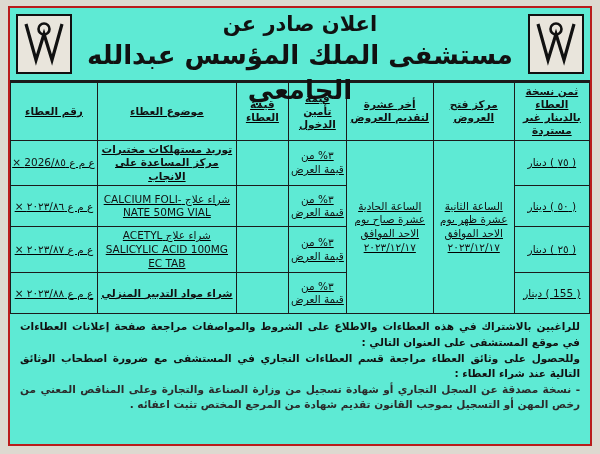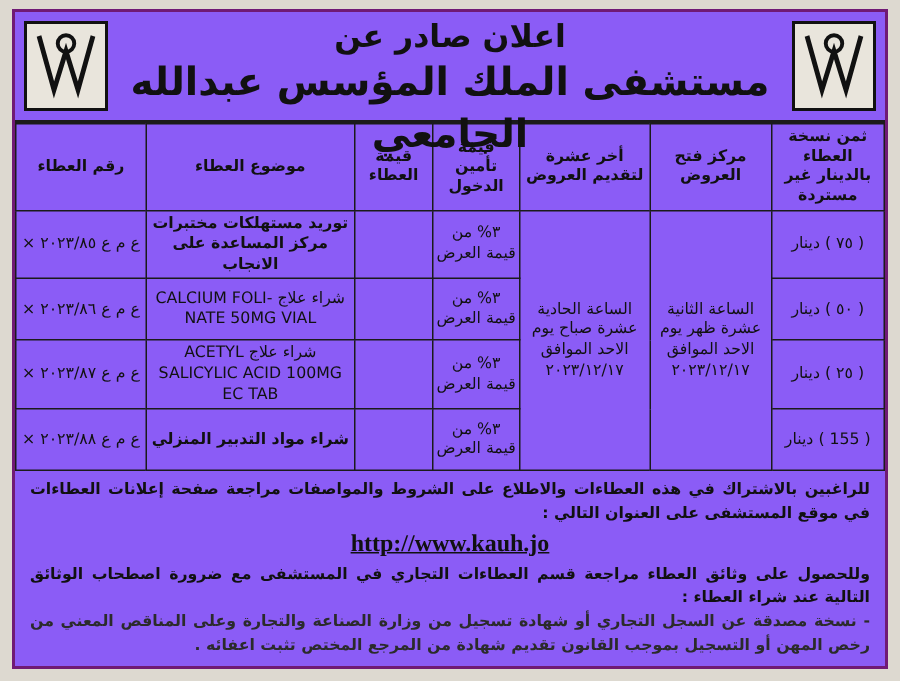--- a/index.html
+++ b/index.html
@@ -19,22 +19,22 @@
     height: 454px;
     background: #ddd9d0;
     box-sizing: border-box;
   }
   .frame {
     position: absolute;
     left: 8px;
     top: 6px;
     width: 584px;
     height: 440px;
-    border: 2px solid #701a75;
-    background: #8b5cf6;
+    border: 2px solid #b91c1c;
+    background: #5eead4;
     box-sizing: border-box;
   }
   
   .header {
     position: relative;
     height: 74px;
     border-bottom: 2px solid #1b1b1b;
     box-sizing: border-box;
   }
   .logo {
@@ -84,20 +84,21 @@
     text-align: center;
     font-size: 14.5px;
     font-weight: bold;
     color: #111;
     padding: 7px 10px 6px 10px;
     border-bottom: 2px solid #1b1b1b;
   }
   
   .tbl-wrap {
     padding: 0;
+    text-decoration: underline;
   }
   table.bids {
     width: 100%;
     border-collapse: collapse;
     direction: rtl;
     table-layout: fixed;
   }
   table.bids th, table.bids td {
     border: 1px solid #1b1b1b;
     text-align: center;
@@ -204,21 +205,21 @@
           </tr>
         </thead>
         <tbody>
           <tr>
             <td>( ٧٥ ) دينار</td>
             <td class="merged" rowspan="4">الساعة الثانية عشرة ظهر يوم الاحد الموافق ٢٠٢٣/١٢/١٧</td>
             <td class="merged" rowspan="4">الساعة الحادية عشرة صباح يوم الاحد الموافق ٢٠٢٣/١٢/١٧</td>
             <td>٣% من قيمة العرض</td>
             <td></td>
             <td class="subject">توريد مستهلكات مختبرات مركز المساعدة على الانجاب</td>
-            <td class="num">ع م ع ٢٠٢٣/٨٥ ×</td>
+            <td class="num">ع م ع 2026/٨٥ ×</td>
           </tr>
           <tr>
             <td>( ٥٠ ) دينار</td>
             <td>٣% من قيمة العرض</td>
             <td></td>
             <td>
               <span class="subject">شراء علاج</span>
               <span class="eng">CALCIUM FOLI-NATE 50MG VIAL</span>
             </td>
             <td class="num">ع م ع ٢٠٢٣/٨٦ ×</td>
@@ -239,20 +240,19 @@
             <td></td>
             <td class="subject">شراء مواد التدبير المنزلي</td>
             <td class="num">ع م ع ٢٠٢٣/٨٨ ×</td>
           </tr>
         </tbody>
       </table>
     </div>
 
     <div class="notes">
       <p>للراغبين بالاشتراك في هذه العطاءات والاطلاع على الشروط والمواصفات مراجعة صفحة إعلانات العطاءات في موقع المستشفى على العنوان التالي :</p>
-      <div class="url">http://www.kauh.jo</div>
       <p>وللحصول على وثائق العطاء مراجعة قسم العطاءات التجاري في المستشفى مع ضرورة اصطحاب الوثائق التالية عند شراء العطاء :</p>
       <p class="bullet fade">- نسخة مصدقة عن السجل التجاري أو شهادة تسجيل من وزارة الصناعة والتجارة وعلى المناقص المعني من رخص المهن أو التسجيل بموجب القانون تقديم شهادة من المرجع المختص تثبت اعفائه .</p>
 
     </div>
 
   </div>
 </div>
 
 </body></html>

